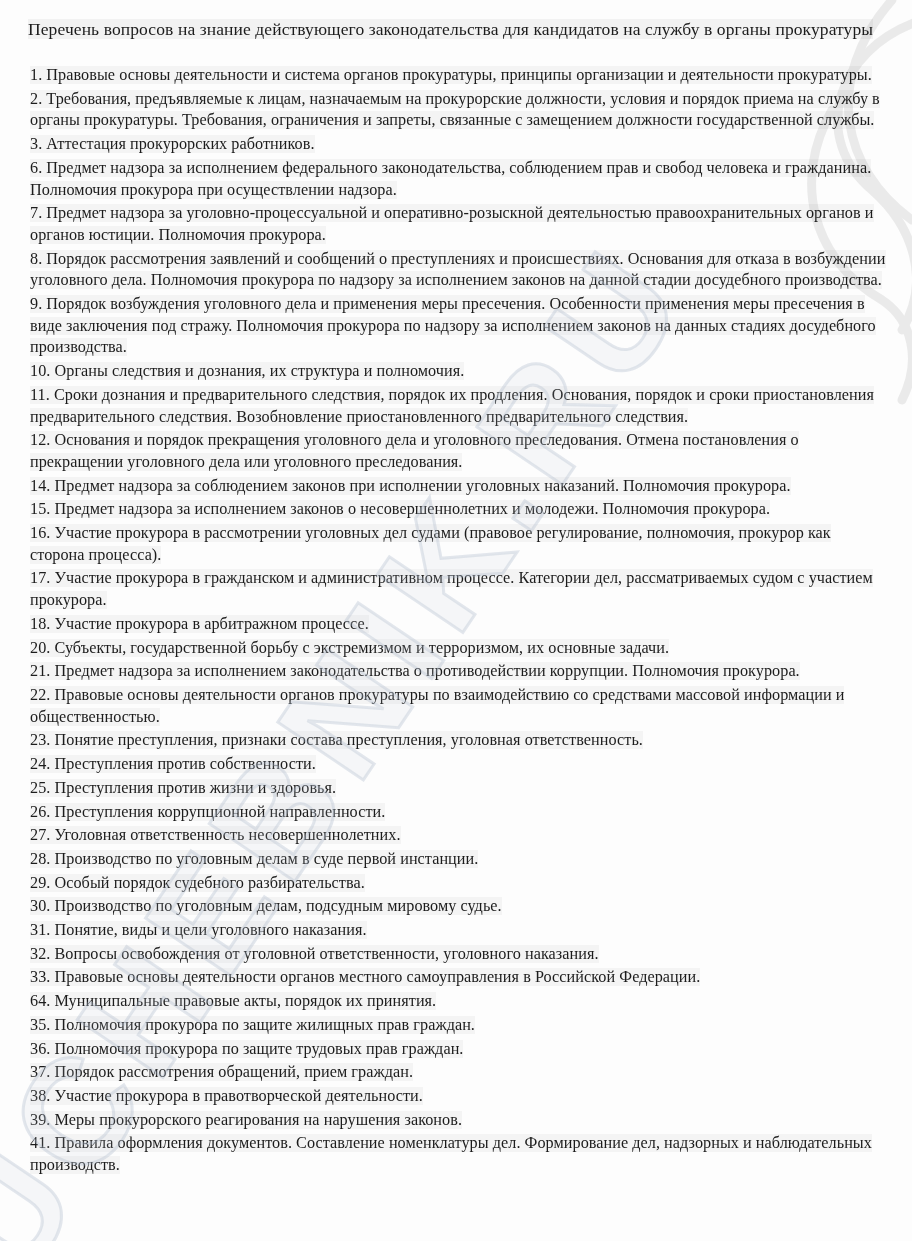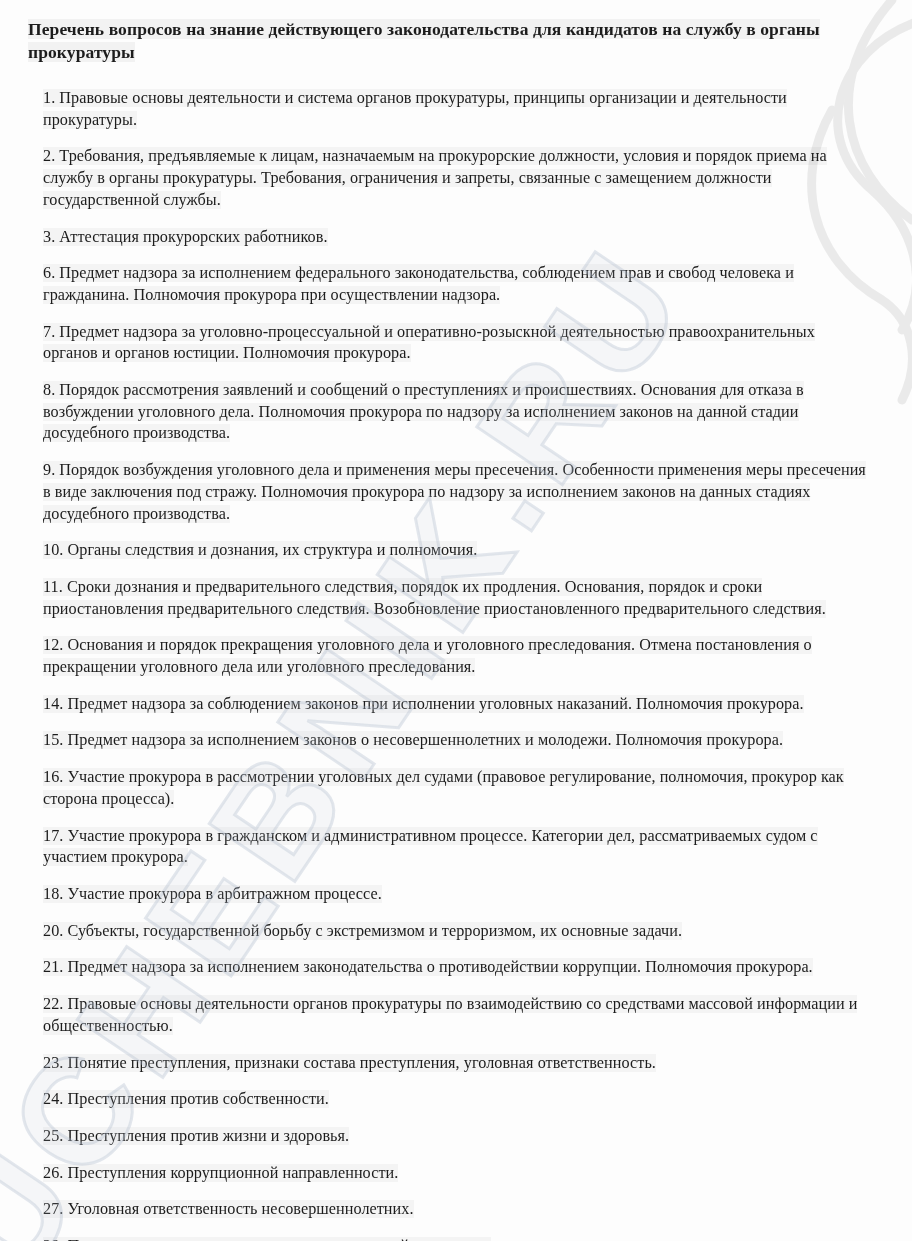--- a/index.html
+++ b/index.html
@@ -15,31 +15,31 @@
     font-family: "Liberation Serif", "DejaVu Serif", serif;
     color: #1c1c1c;
     background: #fdfdfd;
   }
   .page {
     position: relative;
     z-index: 1;
     padding: 18px 24px 0 28px;
   }
   .doc-title {
-    font-weight: bold;
+    font-weight: normal;
     font-size: 17.5px;
     line-height: 23px;
     margin: 0 0 24px 0;
     letter-spacing: 0.1px;
   }
   .doc-title span {
     background: rgba(0,0,0,0.045);
   }
   .q-item {
-    margin: 15px;
+    margin: 2px;
     font-size: 16.2px;
     line-height: 21.7px;
     letter-spacing: 0.05px;
   }
   .q-item span {
     background: rgba(0,0,0,0.035);
   }
   
   .watermark {
     position: absolute;

